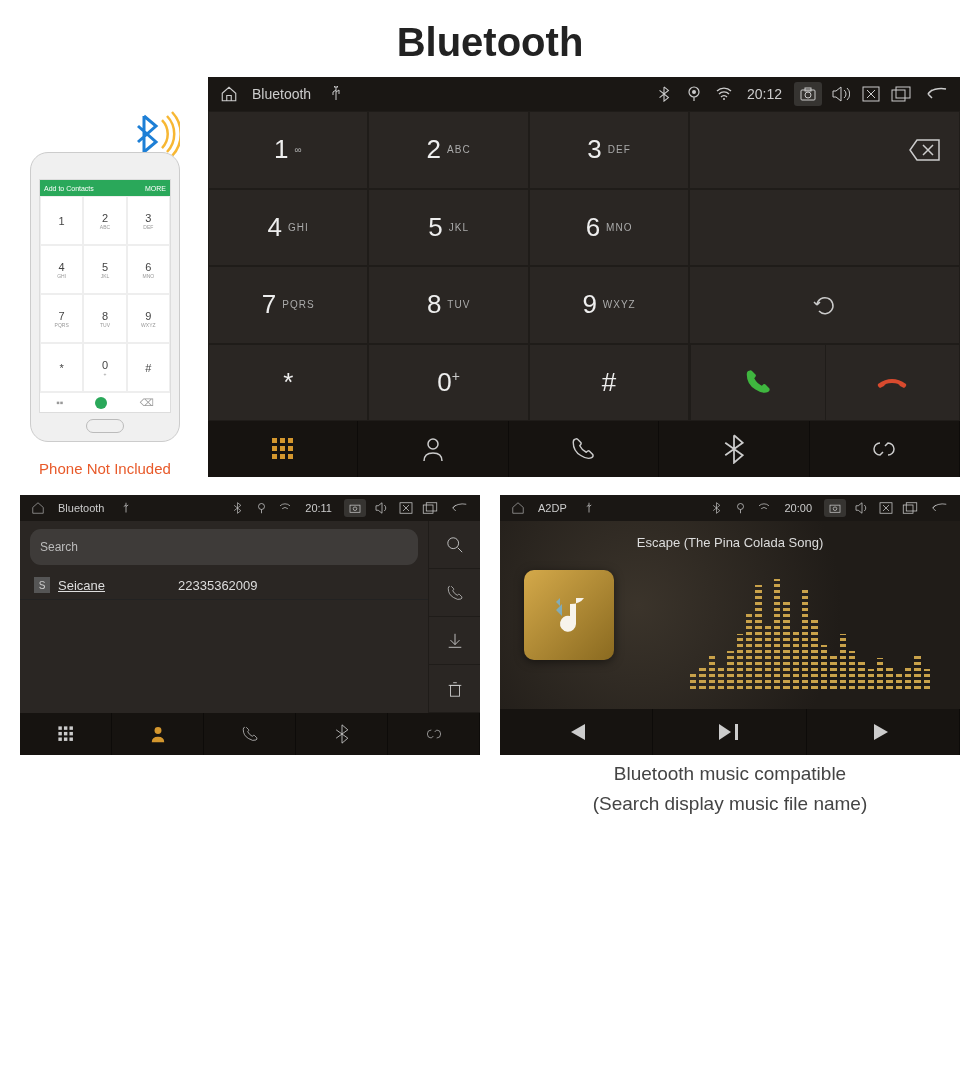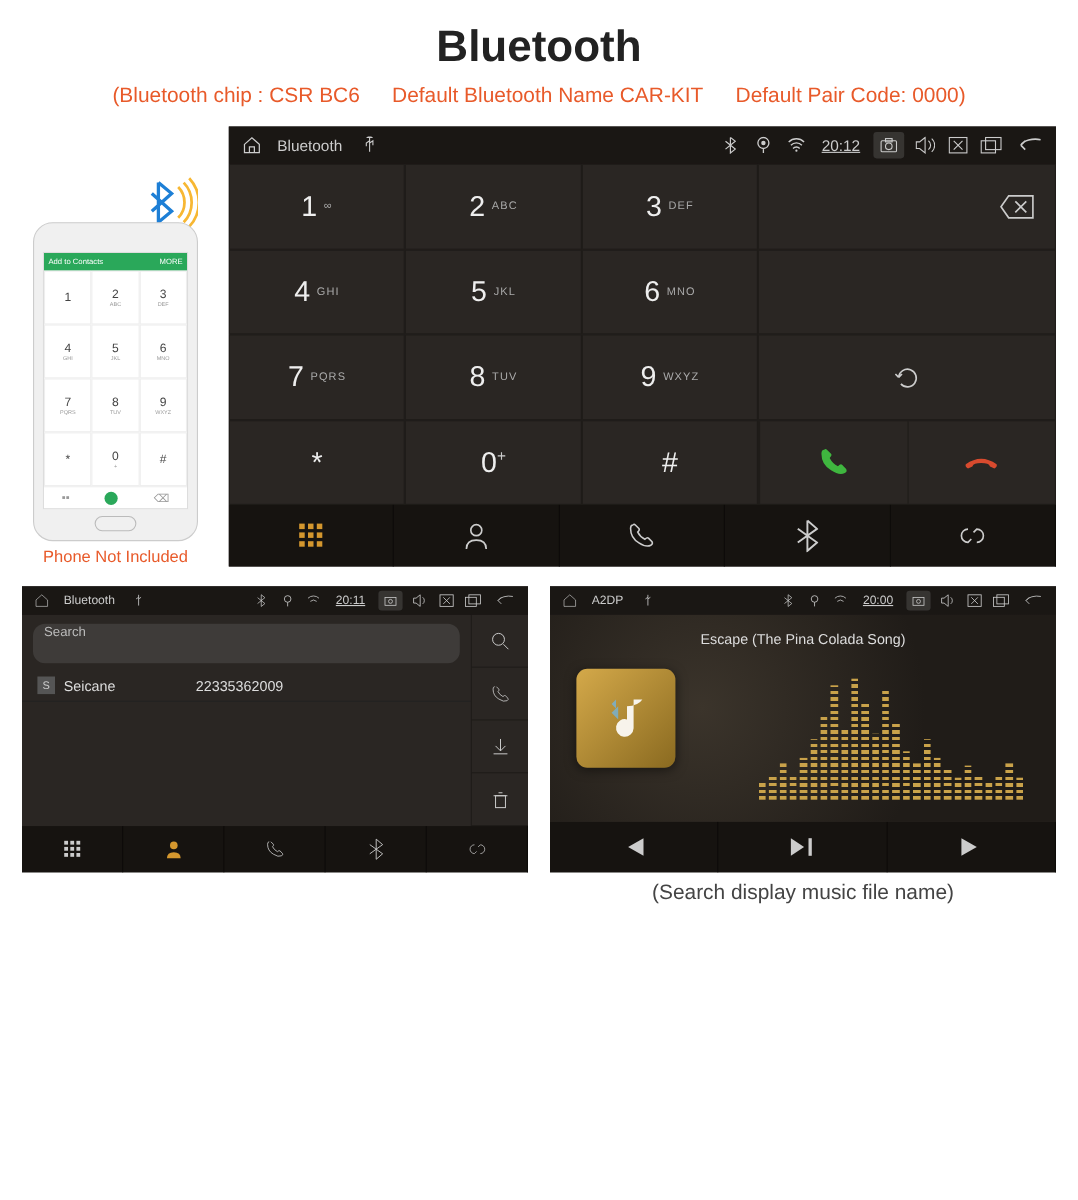--- a/index.html
+++ b/index.html
@@ -44,21 +44,21 @@
 }
 .phone-col {
   width: 170px;
   display: flex;
   flex-direction: column;
   align-items: center;
 }
 .phone-note {
   color: #e85a2a;
   font-size: 15px;
-  margin-top: 6px;
+  margin-top: 18px;
 }
 .bt-icon {
   align-self: flex-end;
   margin-bottom: -10px;
   margin-right: 10px;
 }
 
 
 .phone {
   width: 150px;
@@ -145,21 +145,21 @@
 }
 .statusbar .sb-title { font-weight: 500; margin-left: 4px; margin-right: 6px; }
 .statusbar .spacer { flex: 1; }
 .statusbar .ico { display: inline-flex; align-items: center; justify-content: center; width: 22px; height: 22px; }
 .statusbar .cam {
   width: 28px; height: 24px;
   background: rgba(120,120,120,.3);
   border-radius: 3px;
   display: flex; align-items: center; justify-content: center;
 }
-.statusbar .time { margin: 0 4px; text-decoration: underline; }
+.statusbar .time { margin: 0 4px; }
 svg { display: block; }
 
 
 .dialer-body { flex: 1; display: flex; }
 .keypad {
   flex: 0 0 64%;
   display: grid;
   grid-template-columns: repeat(3, 1fr);
   grid-template-rows: repeat(4, 1fr);
 }
@@ -236,37 +236,37 @@
   flex-direction: column;
 }
 .search-box {
   margin: 8px 10px 6px 10px;
   height: 36px;
   background: rgba(100,100,100,.35);
   border-radius: 11px;
   color: #bbb;
   font-size: 12px;
   display: flex;
-  align-items: flex-start;
+  align-items: center;
   padding: 0 10px;
 }
 .contact-row {
   display: flex;
   align-items: center;
   padding: 6px 14px;
   font-size: 13px;
   color: #ddd;
   border-bottom: 1px solid #222;
 }
 .contact-row .badge {
   width: 16px; height: 16px; background: #555; font-size: 10px;
   display: flex; align-items: center; justify-content: center;
   margin-right: 8px; color: #ccc;
 }
-.contact-row .cname { flex: 0 0 120px; }
+.contact-row .cname { flex: 0 0 120px; text-decoration: underline; }
 .contacts-right {
   width: 52px;
   display: flex;
   flex-direction: column;
   border-left: 1px solid #1f1c19;
 }
 .contacts-right > div {
   flex: 1;
   display: flex; align-items: center; justify-content: center;
   border-bottom: 1px solid #1f1c19;
@@ -329,25 +329,20 @@
 .music-ctrl > div {
   display: flex; align-items: center; justify-content: center;
   border-right: 1px solid #0d0b09;
 }
 </style>
 </head>
 <body>
 
 <div class="page">
   <div class="title">Bluetooth</div>
-  <div class="specs">
-    <span>(Bluetooth chip : CSR BC6</span>
-    <span>Default Bluetooth Name CAR-KIT</span>
-    <span>Default Pair Code: 0000)</span>
-  </div>
 
   <div class="row1">
 
     <div class="phone-col">
       <div class="bt-icon">
         <svg width="56" height="56" viewBox="0 0 56 56">
           <path d="M20 10 L20 46 L32 36 L14 20 M20 10 L32 20 L14 36" stroke="#1d7fd6" stroke-width="3" fill="none"></path>
           <path d="M38 14 A20 20 0 0 1 38 42" stroke="#f7b733" stroke-width="2.5" fill="none"></path>
           <path d="M43 10 A26 26 0 0 1 43 46" stroke="#f7b733" stroke-width="2.5" fill="none"></path>
           <path d="M48 6 A32 32 0 0 1 48 50" stroke="#f7b733" stroke-width="2.5" fill="none"></path>
@@ -848,16 +843,17 @@
                 <rect x="18" y="2" width="3" height="16" fill="#ccc"></rect>
               </svg>
             </div>
           <div>
               <svg width="22" height="20" viewBox="0 0 22 20">
                 <path d="M19 2 V18 M2 2 L16 10 L2 18 Z" fill="#ccc"></path>
               </svg>
             </div>
         </div>
       </div>
+      <div class="caption">Bluetooth music compatible</div>
       <div class="caption">(Search display music file name)</div>
     </div>
   </div>
 </div>
 
 </body></html>

